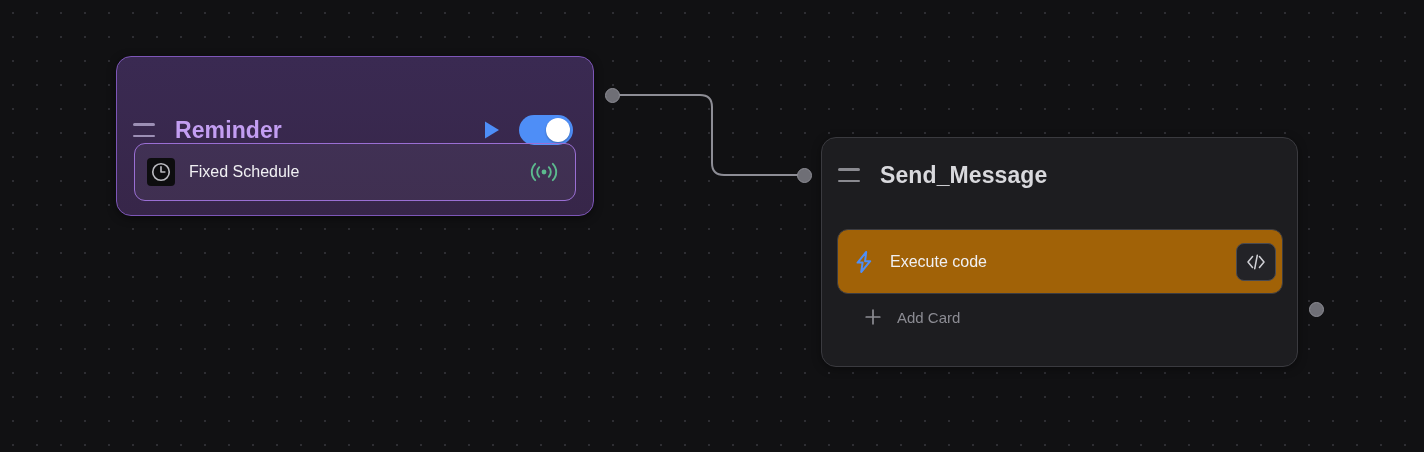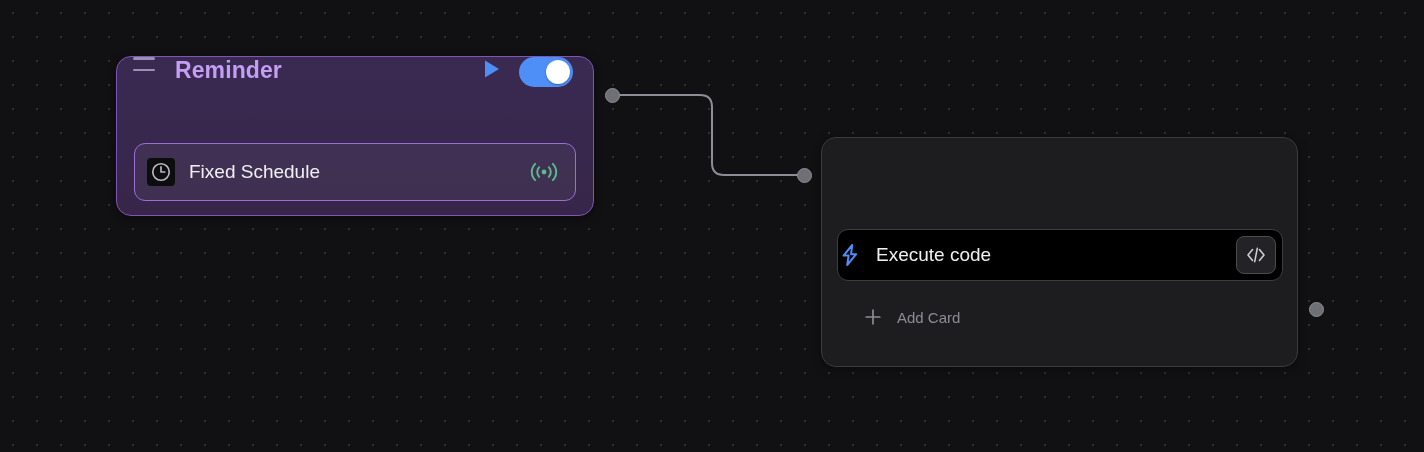--- a/index.html
+++ b/index.html
@@ -50,22 +50,24 @@
     width: 478px;
     height: 160px;
     background: linear-gradient(180deg, #3a2a52 0%, #372649 100%);
     border: 1.5px solid #7d56b8;
     border-radius: 15px;
     box-shadow: 0 2px 10px rgba(0,0,0,0.45);
   }
 
   #node-reminder .node-header {
     display: flex;
+    align-items: center;
     height: 74px;
     padding: 0 20px 0 16px;
+    margin-top: 36px;
   }
 
   .drag-handle {
     width: 22px;
     height: 14px;
     display: flex;
     flex-direction: column;
     justify-content: space-between;
     flex: 0 0 auto;
     cursor: grab;
@@ -149,21 +151,21 @@
     height: 28px;
     background: #0d0d0f;
     border-radius: 4px;
     display: flex;
     align-items: center;
     justify-content: center;
     flex: 0 0 auto;
   }
 
   .card-label {
-    font-size: 19px;
+    font-size: 16px;
     color: #f0f0f3;
     margin-left: 14px;
     white-space: nowrap;
   }
 
   .card-spacer { flex: 1 1 auto; }
 
   .signal-icon {
     flex: 0 0 auto;
     display: flex;
@@ -188,24 +190,24 @@
     align-items: center;
     height: 74px;
     padding: 0 20px 0 16px;
   }
 
   #card-execute-code {
     position: absolute;
     left: 15px;
     top: 91px;
     width: 446px;
-    height: 52px;
-    background: #000000;
+    height: 65px;
+    background: #a16207;
     border: 1px solid #3c3c41;
-    padding: 0 6px 0 0;
+    padding: 0 6px 0 14px;
   }
 
   .bolt-icon {
     flex: 0 0 auto;
     display: flex;
     align-items: center;
     justify-content: center;
     width: 24px;
     height: 26px;
   }
@@ -309,20 +311,27 @@
           <path d="M6.2 4.8 A 11.6 11.6 0 0 0 6.2 21.2" fill="none" stroke="#5cba8e" stroke-width="1.9" stroke-linecap="round"></path>
           <path d="M23.8 4.8 A 11.6 11.6 0 0 1 23.8 21.2" fill="none" stroke="#5cba8e" stroke-width="1.9" stroke-linecap="round"></path>
         </svg>
       </div>
     </div>
 
   </div>
 
   <div class="node" id="node-sendmessage">
 
+    <div class="node-header">
+      <div class="drag-handle">
+        <span></span>
+          <span></span>
+      </div>
+      <div class="node-title">Send_Message</div>
+    </div>
 
     <div class="card" id="card-execute-code">
       <div class="bolt-icon">
         <svg width="22" height="24" viewBox="0 0 22 24">
           <path d="M13.2 2 L4.6 12.6 L9.6 12.6 L8.2 22 L17.2 11.2 L12.1 11.2 Z" fill="none" stroke="#4e8ef7" stroke-width="2" stroke-linejoin="round"></path>
         </svg>
       </div>
       <div class="card-label">Execute code</div>
       <div class="card-spacer"></div>
       <div class="code-btn">

